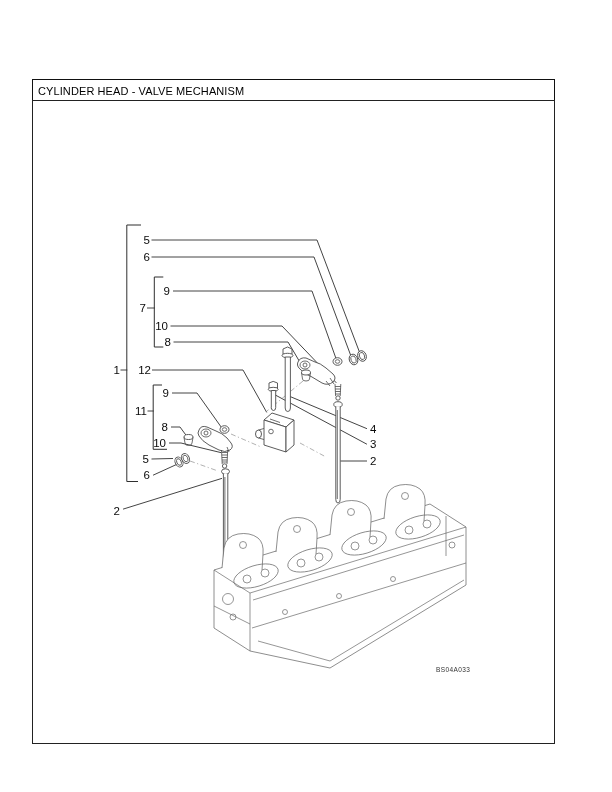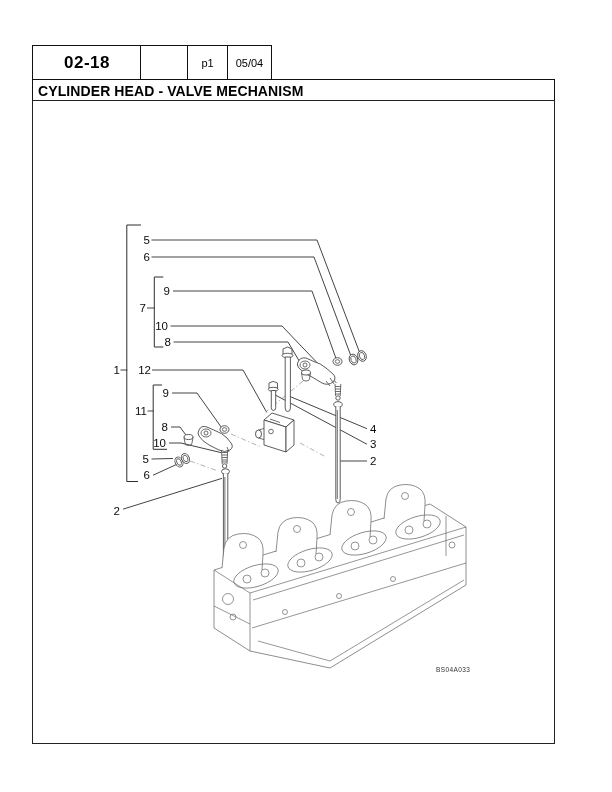--- a/index.html
+++ b/index.html
@@ -8,53 +8,39 @@
   .hdr{position:absolute;left:32px;top:45px;display:flex;}
   .hcell{box-sizing:border-box;border:1.7px solid #111;background:#fff;height:36px;
          display:flex;align-items:center;justify-content:center;}
   .hcell+.hcell{margin-left:-1.7px;}
   .c-code{width:110px;font-size:17px;font-weight:bold;letter-spacing:.5px;}
   .c-blank{width:48px;}
   .c-page{width:42px;font-size:11px;}
   .c-date{width:45px;font-size:11px;}
   .titlebar{position:absolute;left:32px;top:79.4px;width:523px;height:22.5px;box-sizing:border-box;
             border:1.7px solid #111;background:#fff;display:flex;align-items:center;}
-  .titlebar span{font-size:14px;font-weight:bold;padding-left:5px;letter-spacing:.1px;text-align:center;}
+  .titlebar span{font-size:11px;font-weight:normal;padding-left:5px;letter-spacing:.1px;text-align:center;}
   .mainbox{position:absolute;left:32px;top:100.2px;width:523px;height:643.8px;box-sizing:border-box;
            border:1.7px solid #222;background:#fff;}
   .figcode{position:absolute;left:436px;top:666px;font-size:6.5px;color:#333;letter-spacing:.4px;}
   svg.diagram{position:absolute;left:0;top:0;}
   .ln{stroke:#2f2f2f;stroke-width:.9;fill:none;stroke-linecap:square;}
   .br{stroke:#2f2f2f;stroke-width:1;fill:none;}
   .pt{stroke:#4a4a4a;stroke-width:.9;fill:#fff;}
   .ptn{stroke:#4a4a4a;stroke-width:.8;fill:none;}
   .hd{stroke:#686868;stroke-width:.75;fill:#fff;}
   .hdn{stroke:#686868;stroke-width:.7;fill:none;}
   .dash{stroke:#8f8f8f;stroke-width:.7;fill:none;stroke-dasharray:5 2.5 1.2 2.5;}
   .co{font-family:"Liberation Sans",sans-serif;font-size:11.5px;fill:#0a0a0a;}
 </style>
 </head>
 <body>
 
 <div class="sheet">
 
-  <div class="hdr">
-    <div class="hcell c-code">
-      <span>02-18</span>
-    </div>
-    <div class="hcell c-blank">
-      <span></span>
-    </div>
-    <div class="hcell c-page">
-      <span>p1</span>
-    </div>
-    <div class="hcell c-date">
-      <span>05/04</span>
-    </div>
-  </div>
 
   <div class="titlebar">
     <span>CYLINDER HEAD - VALVE MECHANISM</span>
   </div>
 
   <div class="mainbox"></div>
 
   <svg class="diagram" width="612" height="792" viewBox="0 0 612 792">
 
     <g>

